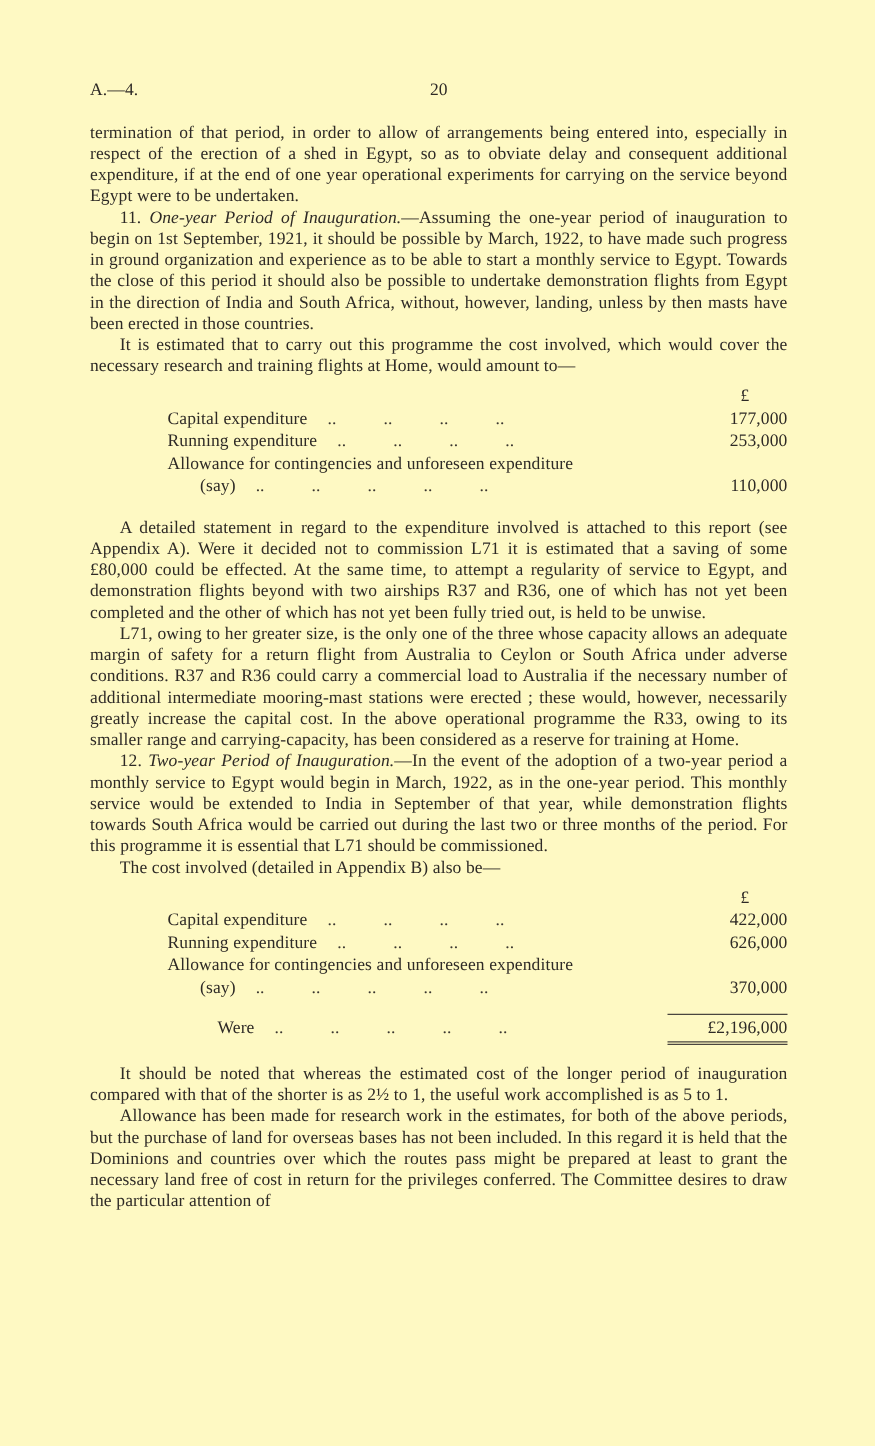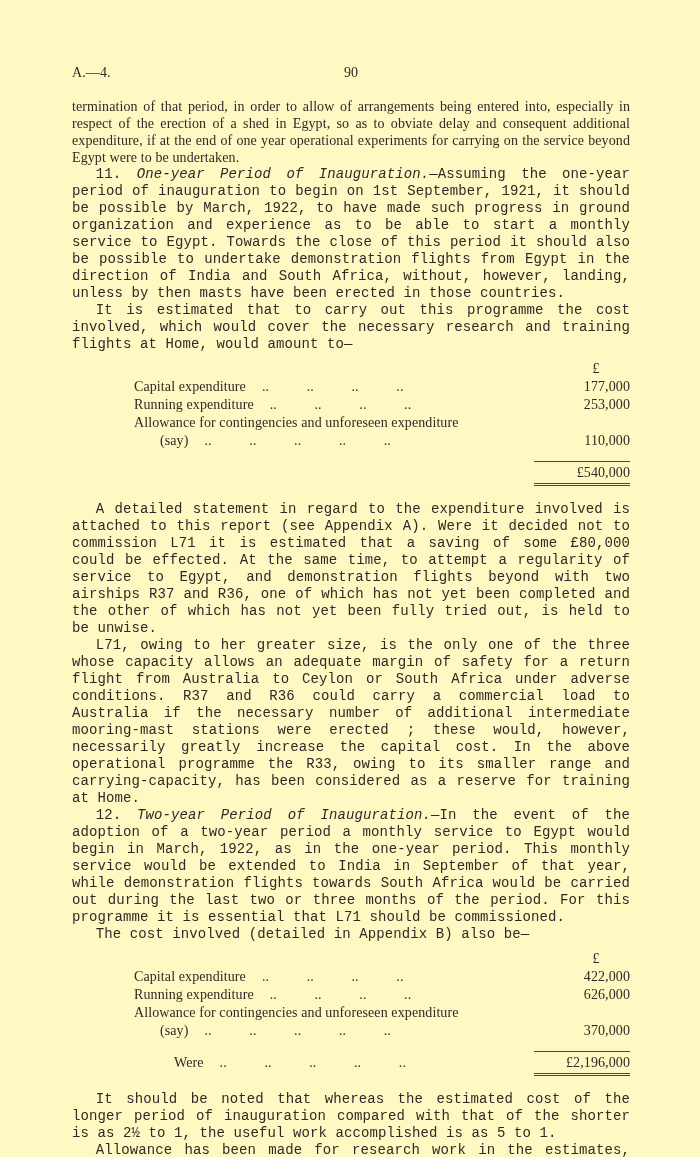--- a/index.html
+++ b/index.html
@@ -14,21 +14,21 @@
     font-size: 14px;
     line-height: 17px;
     padding: 64px 70px 40px 72px;
     letter-spacing: 0.1px;
   }
   .header { display: flex; align-items: baseline; margin-bottom: 17px; }
   .header .hleft  { flex: 1; text-align: left; }
   .header .hmid   { flex: 0 0 auto; }
   .header .hright { flex: 1; }
   p.para { margin: 0; text-align: justify; }
-  p.para.indent { text-indent: 1.7em; font-family: Liberation Mono, monospace; }
+  p.para.indent { text-indent: 1.7em; }
   .cost-table { margin: 7px 0 15px 62px; line-height: 18px; }
   .trow { display: flex; align-items: baseline; }
   .tlabel { white-space: nowrap; }
   .dots {
     flex: 1 1 auto;
     overflow: hidden;
     white-space: nowrap;
     padding-left: 16px;
     word-spacing: 34px;
     color: #3a362f;
@@ -44,21 +44,21 @@
     padding: 2px 0 1px 0;
   }
   em { font-style: italic; }
 </style>
 </head>
 <body>
 
 <div class="page">
   <div class="header">
     <span class="hleft">A.—4.</span>
-    <span class="hmid">90</span>
+    <span class="hmid">20</span>
     <span class="hright"></span>
   </div>
   <div id="content">
       <p class="para"><span class="seg">termination of that period, in order to allow of arrangements being entered into, especially in respect of the erection of a shed in Egypt, so as to obviate delay and consequent additional expenditure, if at the end of one year operational experiments for carrying on the service beyond Egypt were to be undertaken.</span></p>
       <p class="para indent"><span class="seg">11. </span><em class="ital">One-year Period of Inauguration.</em><span class="seg">—Assuming the one-year period of inauguration to begin on 1st September, 1921, it should be possible by March, 1922, to have made such progress in ground organization and experience as to be able to start a monthly service to Egypt.  Towards the close of this period it should also be possible to undertake demonstration flights from Egypt in the direction of India and South Africa, without, however, landing, unless by then masts have been erected in those countries.</span></p>
       <p class="para indent"><span class="seg">It is estimated that to carry out this programme the cost involved, which would cover the necessary research and training flights at Home, would amount to—</span></p>
       <div class="cost-table">
         <div class="trow currency-row">
           <span class="tlabel"></span>
           <span class="dots"></span>
@@ -76,25 +76,20 @@
         </div>
         <div class="trow">
           <span class="tlabel">Allowance for contingencies and unforeseen expenditure</span>
           <span class="dots"></span>
           <span class="amount"></span>
         </div>
         <div class="trow indent2">
           <span class="tlabel">(say)</span>
           <span class="dots">.. .. .. .. ..</span>
           <span class="amount">110,000</span>
-        </div>
-        <div class="trow total">
-          <span class="tlabel"></span>
-          <span class="dots"></span>
-          <span class="amount">£540,000</span>
         </div>
       </div>
       <p class="para indent"><span class="seg">A detailed statement in regard to the expenditure involved is attached to this report (see Appendix A).   Were it decided not to commission L71 it is estimated that a saving of some £80,000 could be effected.  At the same time, to attempt a regularity of service to Egypt, and demonstration flights beyond with two airships R37 and R36, one of which has not yet been completed and the other of which has not yet been fully tried out, is held to be unwise.</span></p>
       <p class="para indent"><span class="seg">L71, owing to her greater size, is the only one of the three whose capacity allows an adequate margin of safety for a return flight from Australia to Ceylon or South Africa under adverse conditions.  R37 and R36 could carry a commercial load to Australia if the necessary number of additional intermediate mooring-mast stations were erected ; these would, however, necessarily greatly increase the capital cost.  In the above operational programme the R33, owing to its smaller range and carrying-capacity, has been considered as a reserve for training at Home.</span></p>
       <p class="para indent"><span class="seg">12. </span><em class="ital">Two-year Period of Inauguration.</em><span class="seg">—In the event of the adoption of a two-year period a monthly service to Egypt would begin in March, 1922, as in the one-year period.  This monthly service would be extended to India in September of that year, while demonstration flights towards South Africa would be carried out during the last two or three months of the period.  For this programme it is essential that L71 should be commissioned.</span></p>
       <p class="para indent"><span class="seg">The cost involved (detailed in Appendix B) also be—</span></p>
       <div class="cost-table">
         <div class="trow currency-row">
           <span class="tlabel"></span>
           <span class="dots"></span>

